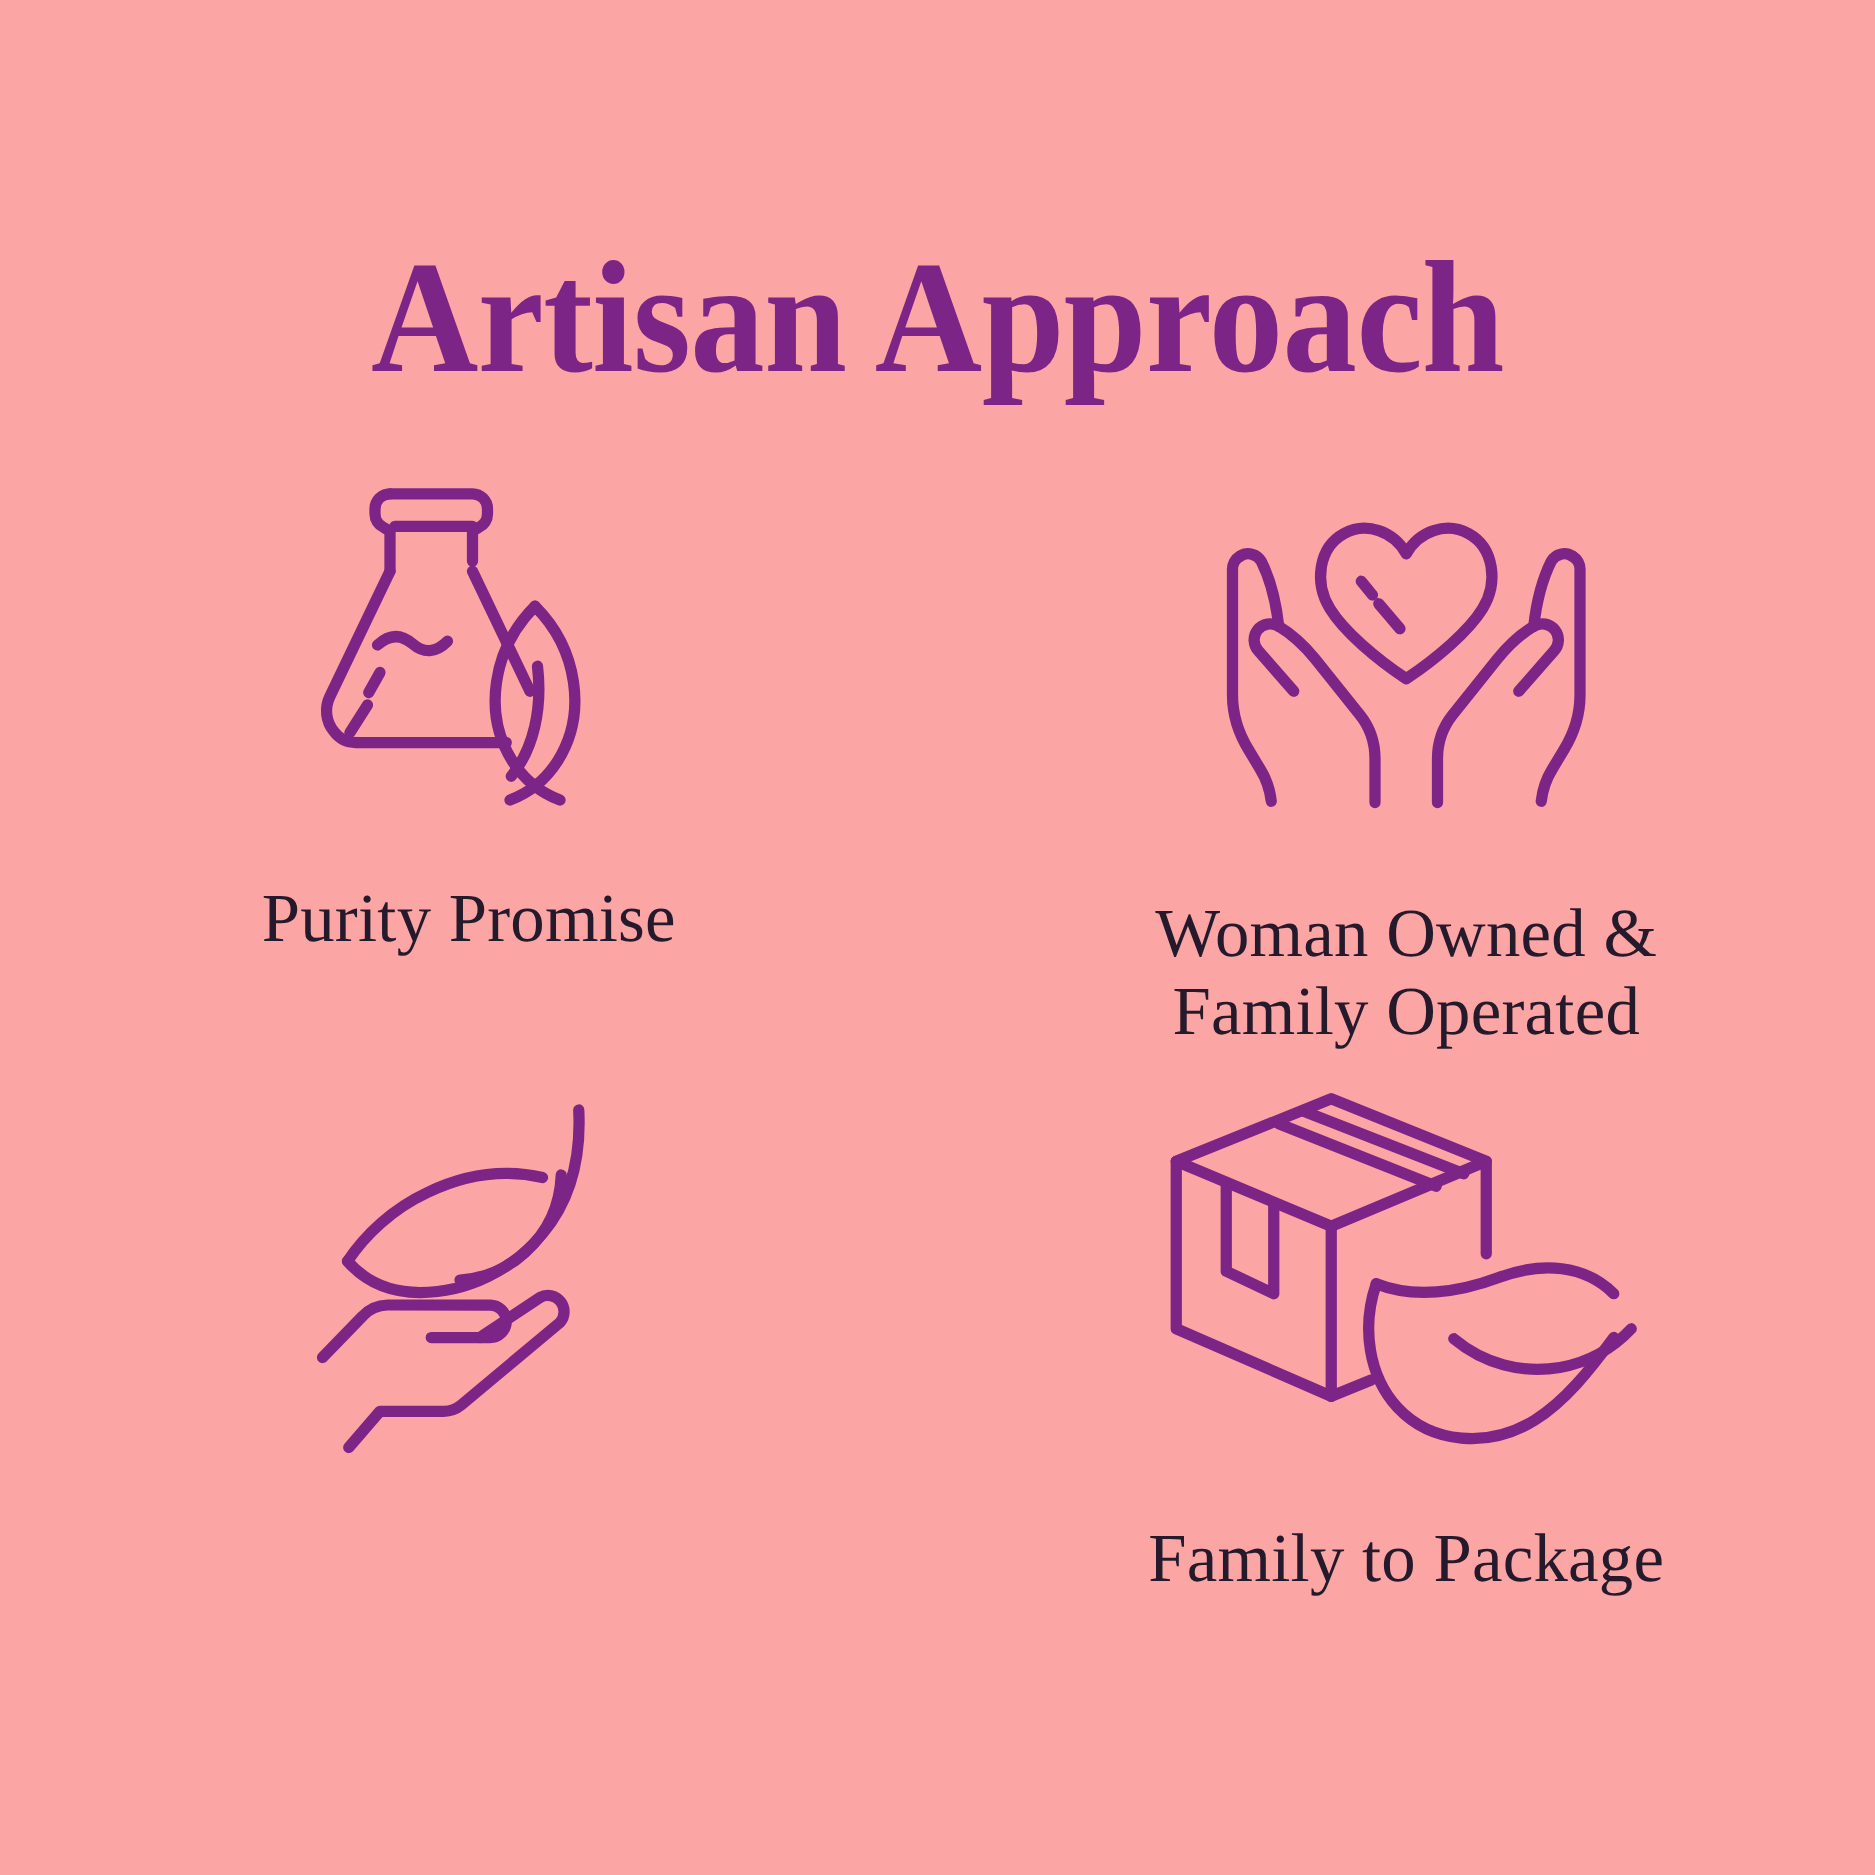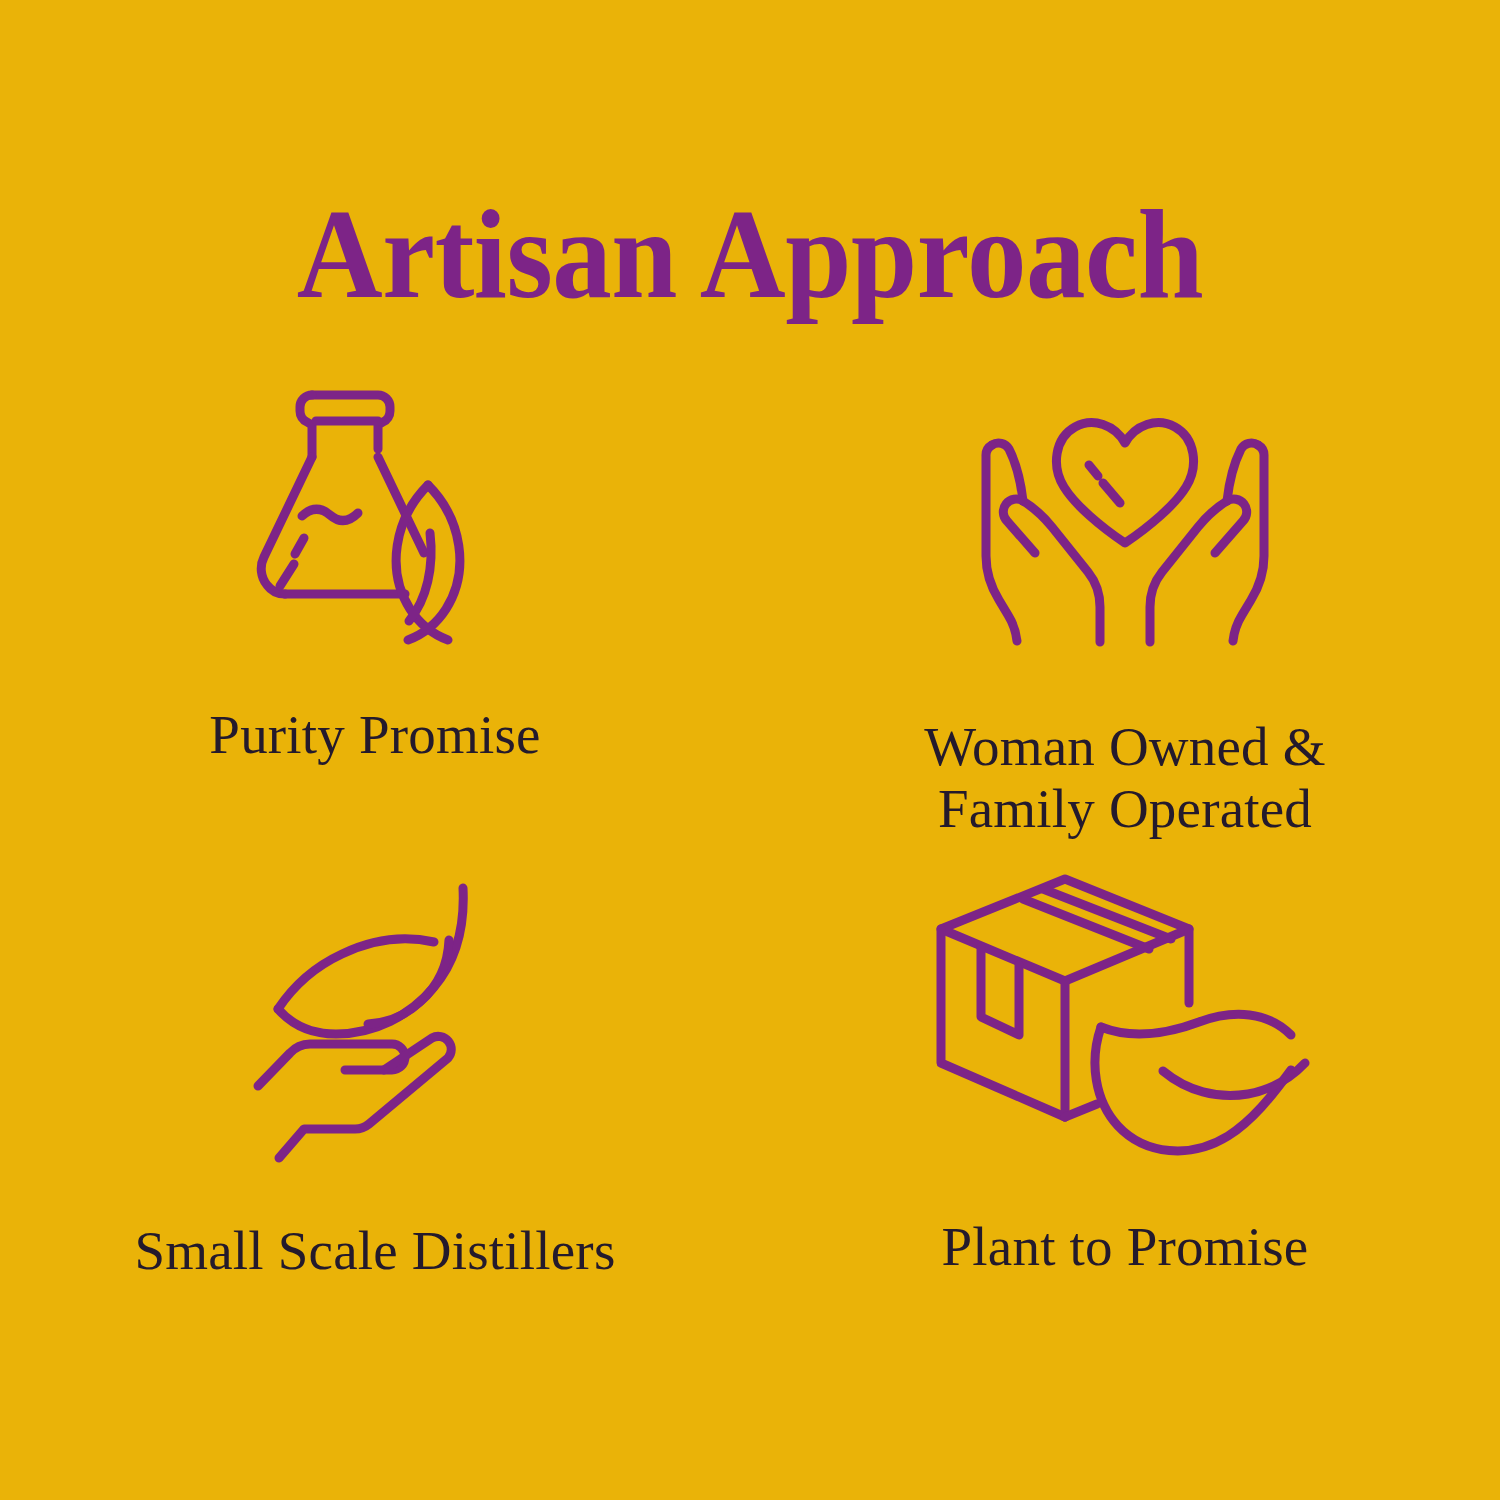--- a/index.html
+++ b/index.html
@@ -11,21 +11,21 @@
     width: 1500px;
     height: 1500px;
     background: #f8f7f5;
     font-family: "Liberation Serif", "DejaVu Serif", serif;
     overflow: hidden;
   }
   .page {
     position: relative;
     width: 1500px;
     height: 1500px;
-    background: #eab308;
+    background: #fca5a5;
     box-sizing: border-box;
   }
 
   
   .title {
     position: absolute;
     top: 104px;
     left: 0;
     width: 1500px;
     text-align: center;
@@ -232,21 +232,20 @@
 
           <path class="stroke" d="M134 196
                                   l48 -32
                                   a13 13 0 0 1 16 20
                                   l-79 66
                                   a22 22 0 0 1 -14 5
                                   h-51
                                   l-25 29"></path>
         </svg>
       </div>
-      <div class="cell-label">Small Scale Distillers</div>
     </div>
 
     <div class="cell cell-plant">
       <div class="icon-wrap">
         <svg width="400" height="278" viewBox="0 0 400 278" aria-hidden="true">
 
           <path class="stroke" d="M140 12 L16 62 L140 114 L264 62 Z"></path>
 
           <path class="stroke" d="M16 62 L16 196 L140 250"></path>
 
@@ -274,17 +273,17 @@
           <path class="stroke" d="M176 160
                                   c-12 35 -6 74 17 99
                                   c27 29 73 33 110 10
                                   c24 -15 44 -40 63 -66"></path>
 
           <path class="stroke" d="M238 204
                                   c24 20 54 28 85 23
                                   c22 -4 42 -15 57 -31"></path>
         </svg>
       </div>
-      <div class="cell-label">Plant to Promise</div>
+      <div class="cell-label">Family to Package</div>
     </div>
 
   </div>
 </div>
 
 </body></html>

